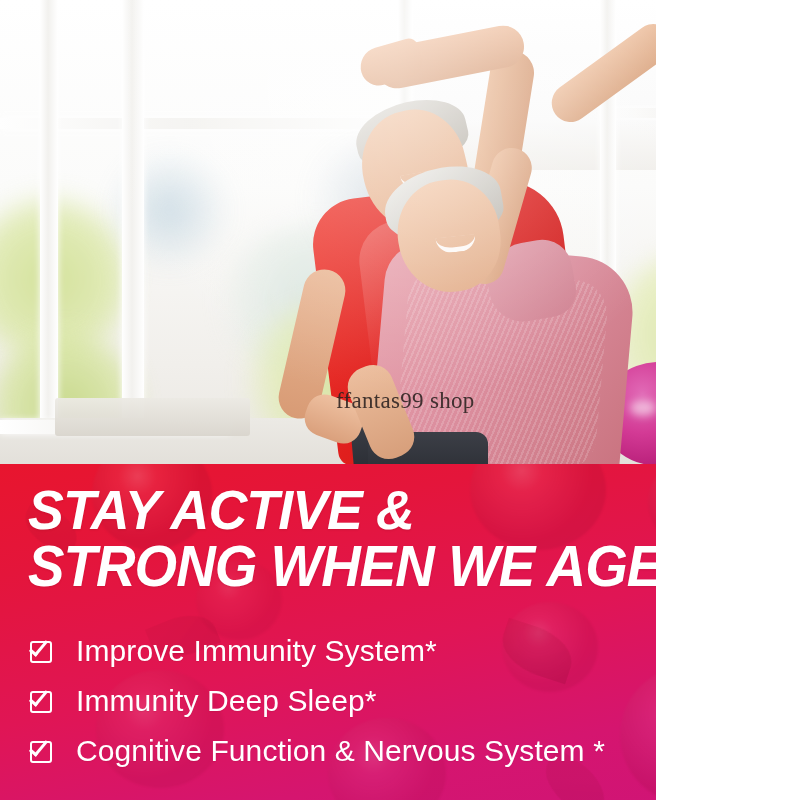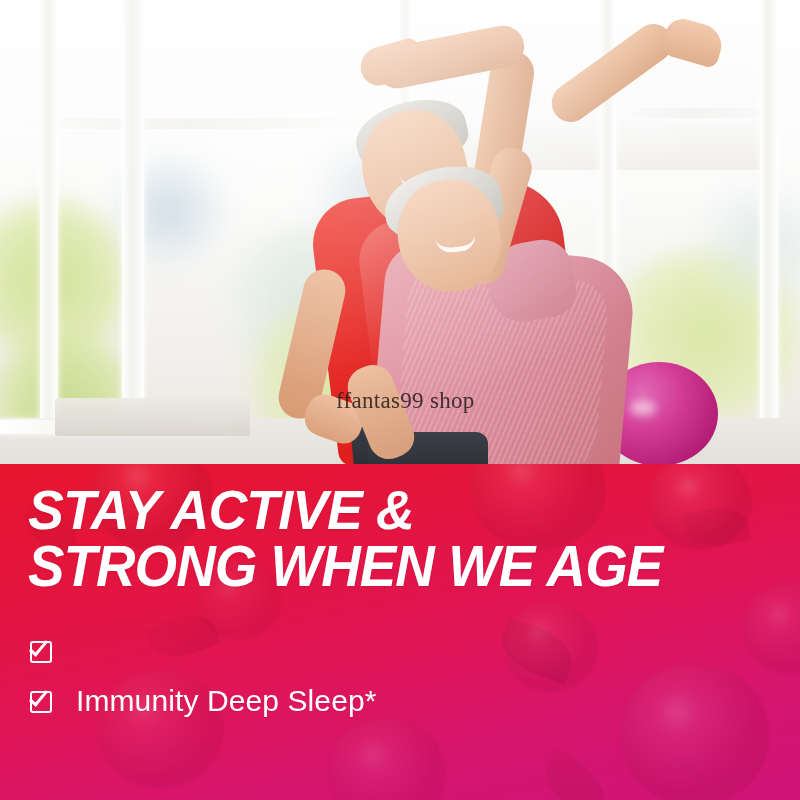--- a/index.html
+++ b/index.html
@@ -1,20 +1,20 @@
 <!DOCTYPE html>
 <html><head>
 <meta charset="utf-8">
 <title>Stay Active &amp; Strong When We Age</title>
 <style>
   * { margin:0; padding:0; box-sizing:border-box; }
   html,body { width:800px; height:800px; overflow:hidden; background:#fff; }
   body { font-family:"Liberation Sans", sans-serif; }
 
-  .poster { position:relative; width:800px; height:800px; overflow:hidden; }
+  .poster { position:relative; width:656px; height:800px; overflow:hidden; }
 
   
   .photo {
     position:absolute; left:0; top:0; width:800px; height:468px;
     overflow:hidden;
     background:#f4f4f2;
   }
   
   .bg-room {
     position:absolute; inset:0;
@@ -328,26 +328,34 @@
     <span class="l line2">STRONG WHEN WE AGE</span>
   </div>
 
   <div class="bullets">
 
     <div class="bullet">
       <span class="cb">
         <span class="box"></span>
           <span class="tick"></span>
       </span>
+      <span class="txt">Improve Immunity System*</span>
     </div>
 
     <div class="bullet">
       <span class="cb">
         <span class="box"></span>
           <span class="tick"></span>
       </span>
       <span class="txt">Immunity Deep Sleep*</span>
     </div>
 
+    <div class="bullet">
+      <span class="cb">
+        <span class="box"></span>
+          <span class="tick"></span>
+      </span>
+      <span class="txt">Cognitive Function &amp; Nervous System *</span>
+    </div>
 
   </div>
 
 </div>
 
 </body></html>

